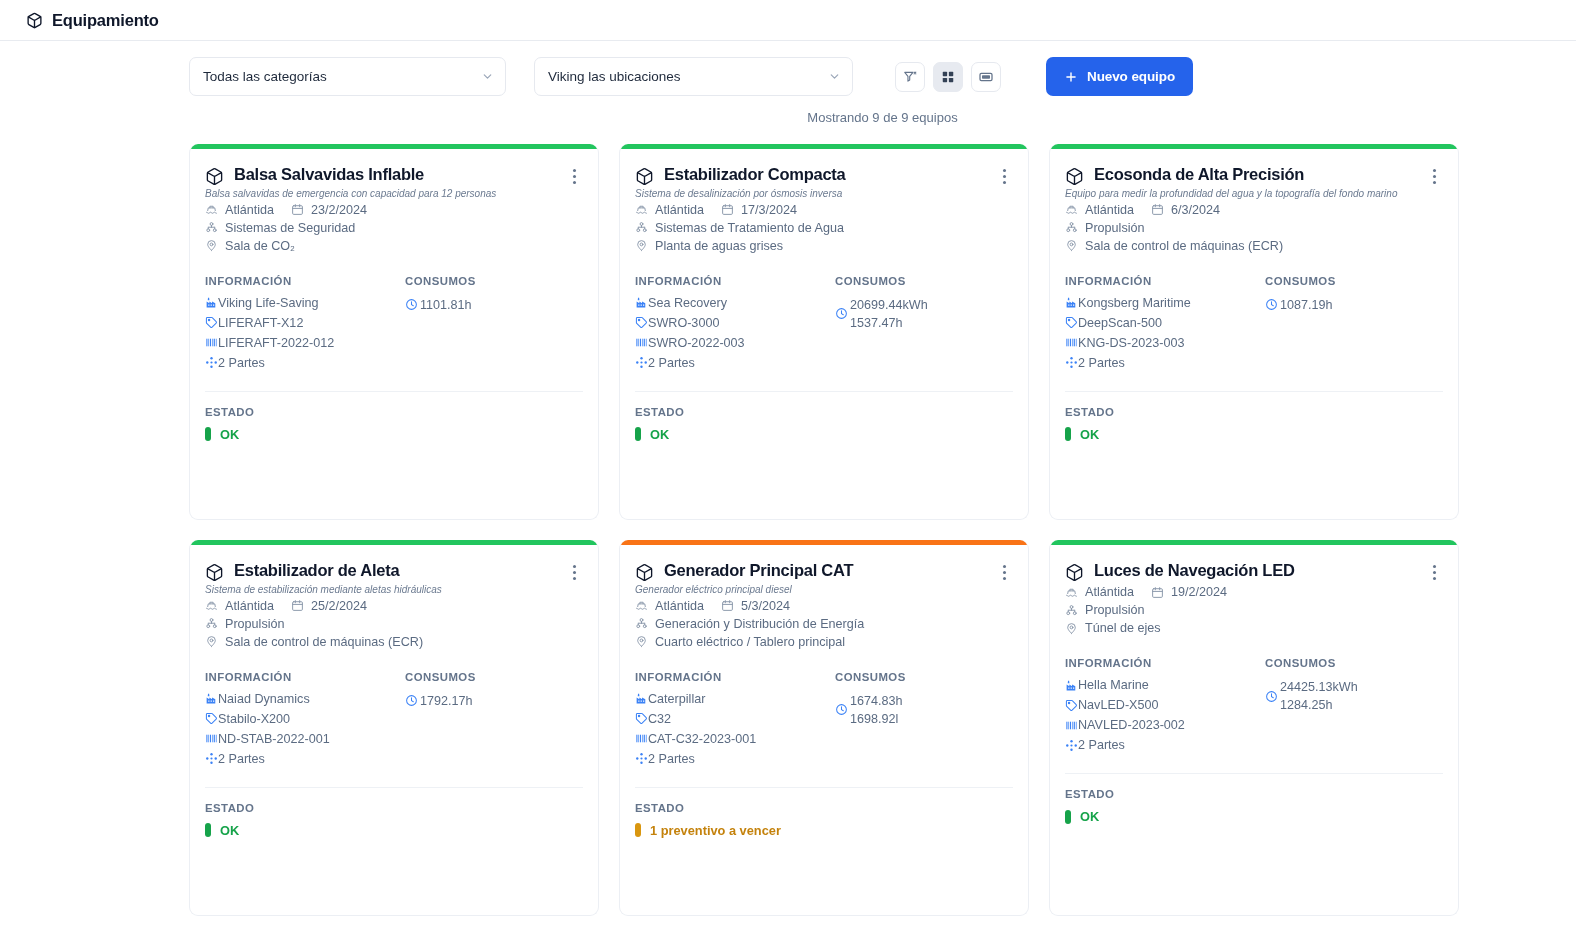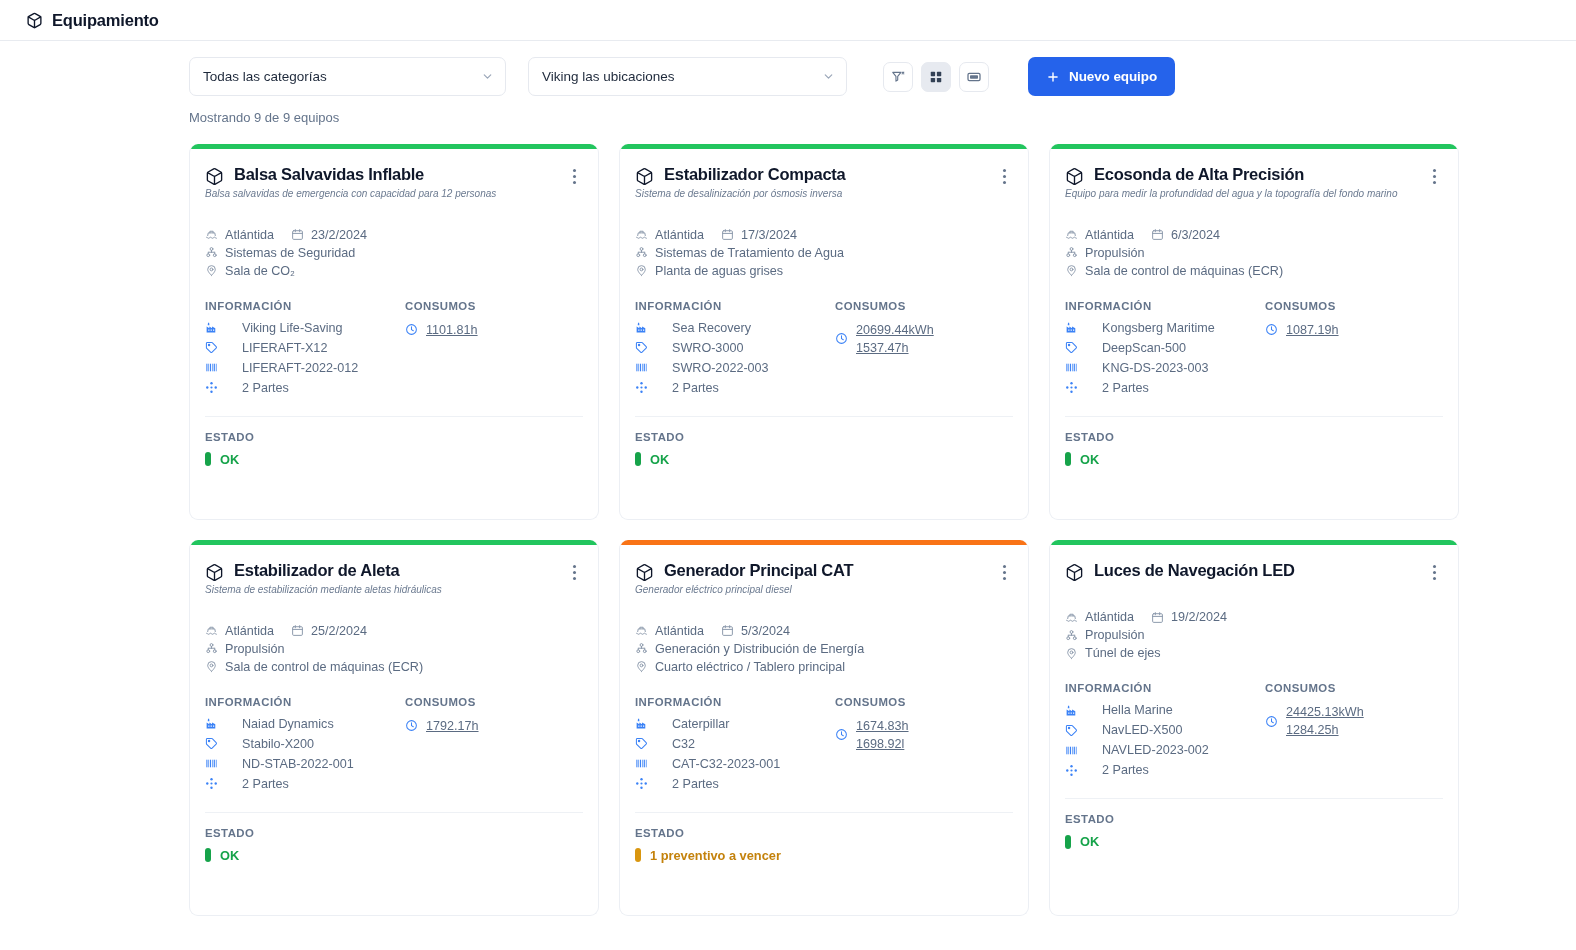--- a/index.html
+++ b/index.html
@@ -29,21 +29,21 @@
     font-size: 16.5px;
     font-weight: 700;
     letter-spacing: -0.2px;
     color: #0f172a;
   }
 
   
   .toolbar {
     display: flex;
     align-items: center;
-    gap: 22px;
+    gap: 28px;
     padding: 16px 0 0 189px;
   }
   .select-box {
     position: relative;
     width: 317px;
     height: 39px;
     border: 1px solid #e6e9ef;
     border-radius: 7px;
     background: #fff;
     display: flex;
@@ -122,20 +122,21 @@
     gap: 9px;
     cursor: pointer;
     letter-spacing: -0.1px;
   }
 
   
   .count-line {
     padding: 14px 0 0 189px;
     font-size: 13px;
     color: #64748b;
+    text-align: center;
   }
 
   
   .grid {
     display: grid;
     grid-template-columns: repeat(3, 410px);
     gap: 20px;
     padding: 19px 0 0 189px;
   }
   .card {
@@ -183,43 +184,43 @@
   }
   .kebab i { width: 3px; height: 3px; border-radius: 50%; background: #64748b; display: block; }
 
   .card-desc {
     font-size: 10px;
     font-style: italic;
     color: #6b7a90;
     line-height: 1.35;
   }
 
-  .meta-list { margin-top: 27px; display: flex; flex-direction: column; gap: 4px; }
+  .meta-list { margin-top: 2px; display: flex; flex-direction: column; gap: 4px; }
   .meta-row { display: flex; align-items: center; gap: 7px; font-size: 12.6px; color: #5b6b82; }
   .meta-row .mi { display: flex; color: #8b98ab; flex: none; }
   .meta-pair { display: flex; align-items: center; gap: 17px; }
   .meta-pair .sub { display: flex; align-items: center; gap: 7px; }
 
   .cols {
     margin-top: 22px;
     display: grid;
     grid-template-columns: 200px 1fr;
   }
   .col-head {
     font-size: 11.4px;
     font-weight: 700;
     letter-spacing: 0.45px;
     color: #64748b;
     margin-bottom: 9px;
   }
   .info-list { display: flex; flex-direction: column; gap: 6px; }
-  .info-row { display: flex; align-items: center; gap: 24px; font-size: 12.6px; color: #5b6b82; }
+  .info-row { display: flex; align-items: center; gap: 0; font-size: 12.6px; color: #5b6b82; }
   .info-row .ii { display: flex; color: #3b82f6; flex: none; }
 
-  .cons-row { display: flex; align-items: center; gap: 8px; font-size: 12.6px; color: #5b6b82; text-decoration: underline; }
+  .cons-row { display: flex; align-items: center; gap: 2px; font-size: 12.6px; color: #5b6b82; }
   .cons-row .ci { display: flex; color: #3b82f6; flex: none; }
   .cons-vals { display: flex; flex-direction: column; line-height: 1.45; }
 
   .divider {
     margin: 21px 0 0 0;
     height: 1px;
     background: #eef1f5;
   }
   .status-block { padding-top: 14px; }
   .status-head {

